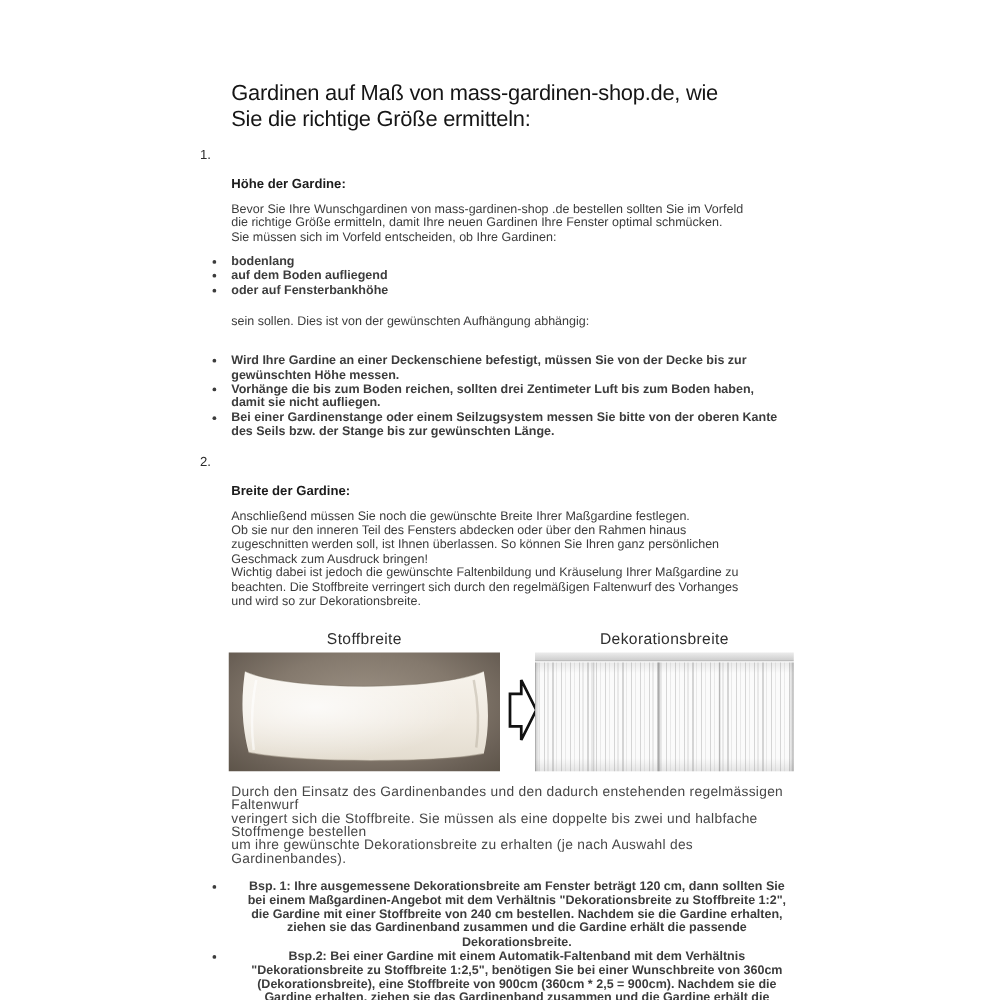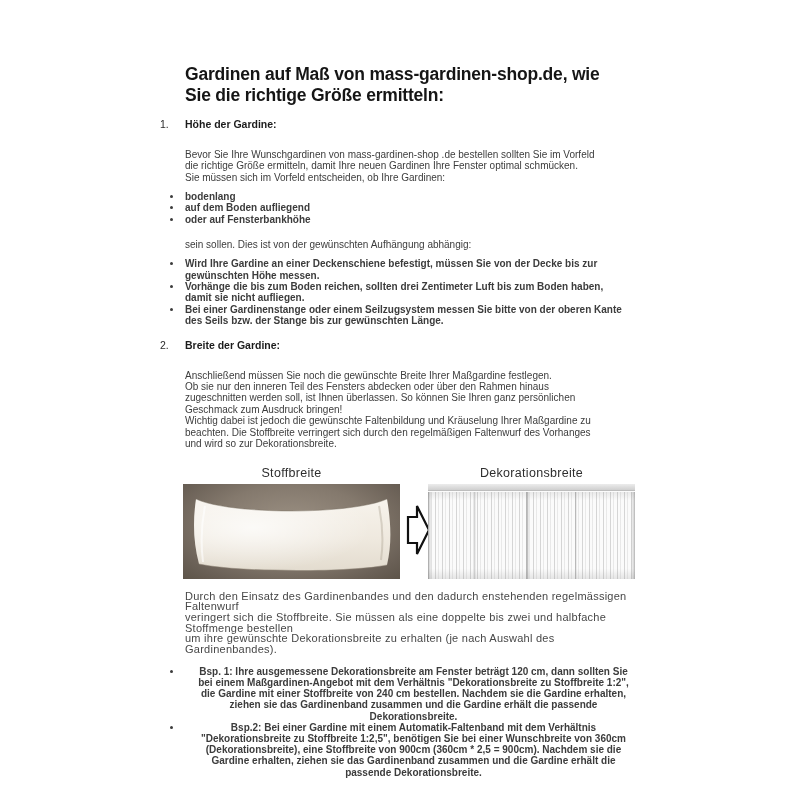--- a/index.html
+++ b/index.html
@@ -5,43 +5,43 @@
   * { margin:0; padding:0; box-sizing:border-box; }
   html,body { background:#ffffff; }
   .page {
     position:relative; width:800px; height:800px; background:#ffffff;
     font-family:"Liberation Sans","DejaVu Sans",sans-serif; color:#3c3c3c;
     overflow:hidden;
   }
   .content { position:absolute; left:160px; top:0; width:482px; }
 
   .doc-title {
-    margin:64px 0 0 25px; font-size:17.5px; line-height:21px; font-weight:bold;
+    margin:64px 0 0 25px; font-size:17.5px; line-height:21px; font-weight:normal;
     color:#151515; letter-spacing:-0.2px; white-space:pre-line;
   }
   .sec-head { display:flex; margin-top:12px; font-size:10.5px; line-height:12px; }
   .sec-head .num { width:25px; color:#2b2b2b; }
-  .sec-head .txt { font-weight:bold; color:#1c1c1c; }
+  .sec-head .txt { font-weight:bold; color:#1c1c1c;margin-top:23px; }
 
   .body-text {
-    margin:19px 0 0 25px; font-size:10px; line-height:11.4px; color:#3c3c3c;
+    margin:9px 0 0 25px; font-size:10px; line-height:11.4px; color:#3c3c3c;
     white-space:pre-line;
   }
   .note-text { margin-top:14px; }
 
   ul.dots { list-style:none; margin-top:8px;font-weight:bold; }
   ul.dots li {
     position:relative; padding-left:25px; font-size:10px; line-height:11.2px;
     color:#3c3c3c; white-space:pre-line;
   }
   ul.dots li::before {
     content:""; position:absolute; left:10px; top:4px; width:3px; height:3px;
     border-radius:50%; background:#3c3c3c;
   }
-  ul.dots.spaced { margin-top:8px; }
+  ul.dots.spaced { margin-top:20px; }
   ul.dots.spaced li { line-height:11.4px; }
 
   .figure { position:relative; margin-top:17px; height:112px; }
   .fig-label {
     position:absolute; top:0; font-size:12.5px; line-height:13px; color:#2e2e2e;
     font-weight:normal; text-align:center; letter-spacing:0.3px;
   }
   .fig-label.left  { left:23px;  width:217px; }
   .fig-label.right { left:268px; width:207px; }
 

